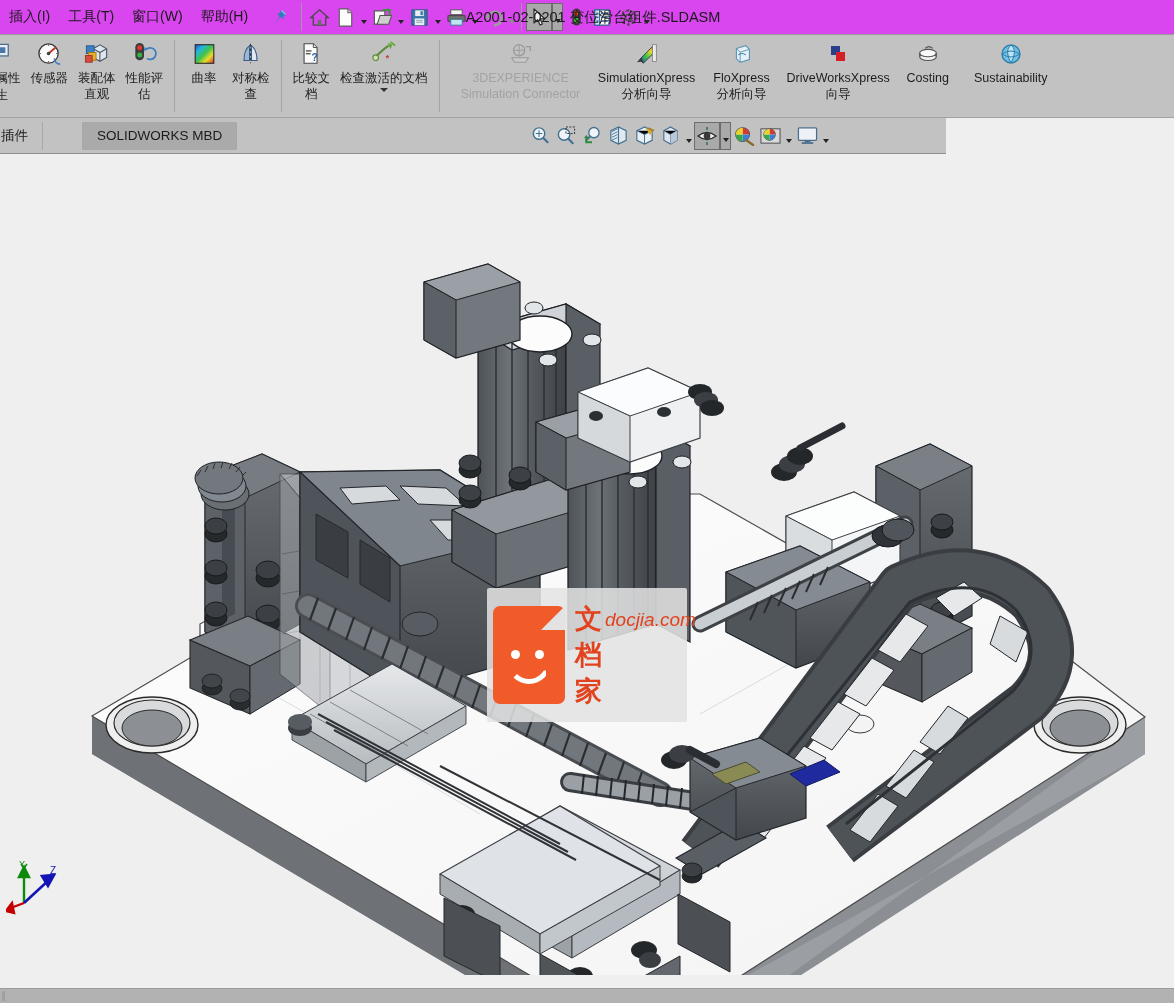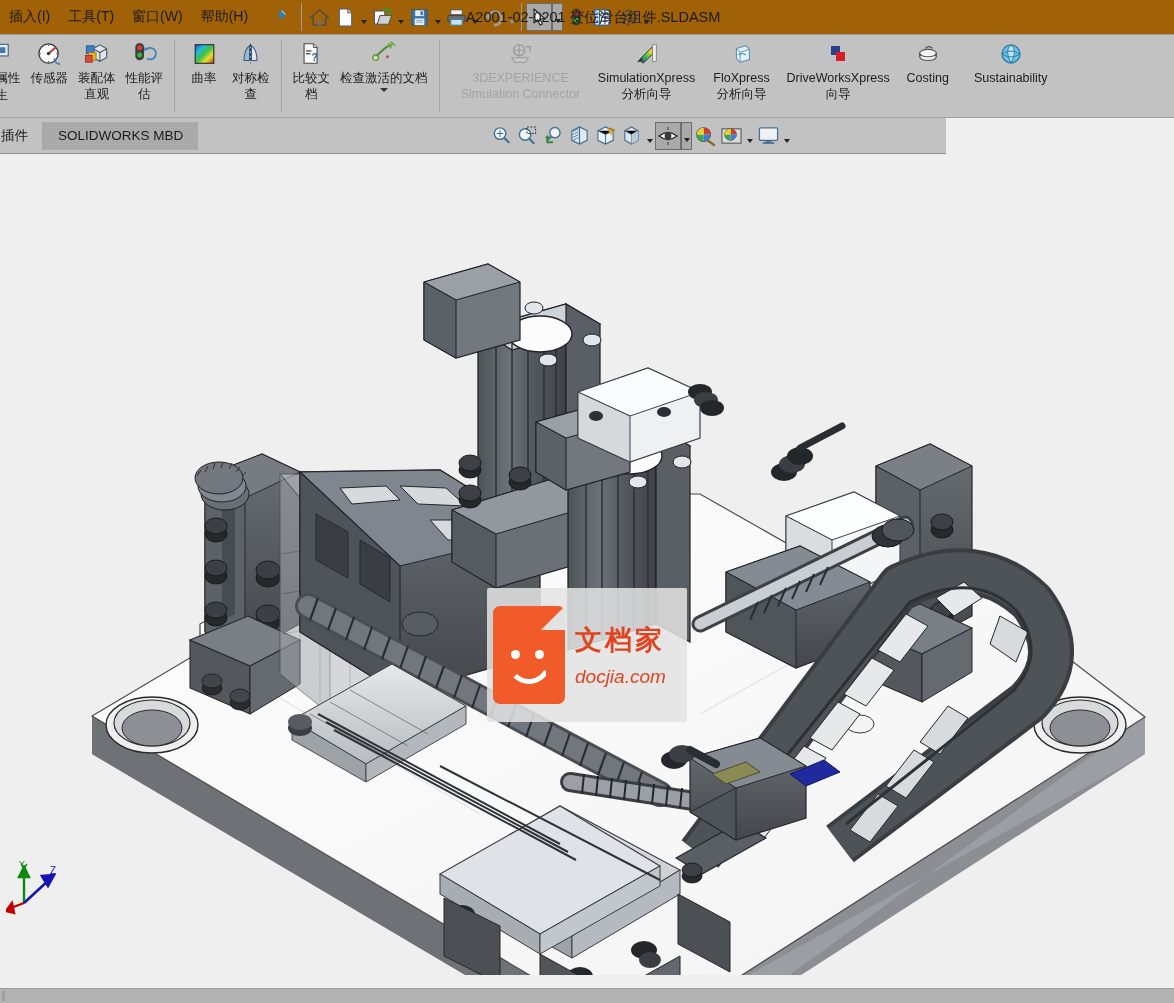--- a/index.html
+++ b/index.html
@@ -6,21 +6,21 @@
   html, body {
     width: 1174px; height: 1003px;
     overflow: hidden;
     font-family: "Liberation Sans", "DejaVu Sans", sans-serif;
     background: #efefef;
   }
 
   
   #menubar {
     position: absolute; left: 0; top: 0; width: 1174px; height: 35px;
-    background: #a16207;
+    background: #d946ef;
     border-bottom: 1px solid #9a9a9a;
     display: flex; align-items: center;
   }
   .menu-item {
     font-size: 14px; color: #1a1a1a; padding: 0 9px; height: 30px;
     display: flex; align-items: center; cursor: default; white-space: nowrap;
   }
   #menubar .pin {
     margin-left: 10px; margin-right: 6px; width: 24px; height: 24px;
     display: flex; align-items: center; justify-content: center;
@@ -80,21 +80,21 @@
 
   
   #tabrow {
     position: absolute; left: 0; top: 118px; width: 946px; height: 36px;
     background: #c2c2c2; border-bottom: 1px solid #8f8f8f;
     display: flex; align-items: center;
   }
   .ctab {
     height: 28px; display: flex; align-items: center; padding: 0 14px;
     font-size: 13.5px; color: #1a1a1a; white-space: nowrap;
-    border-left: 1px solid #a8a8a8; border-right: 1px solid #a8a8a8;
+    border-left: 1px solid #a8a8a8; border-right: 1px solid #a8a8a8; margin-left: 39px;
   }
   .ctab.active { background: #aaaaaa; }
   #viewtools { display: flex; align-items: center; margin-left: 290px; }
 
   
   #viewport {
     position: absolute; left: 0; top: 154px; width: 1174px; height: 821px;
     background: #efefef; overflow: hidden;
   }
   #scene { position: absolute; inset: 0; }
@@ -115,21 +115,21 @@
     border-color: transparent transparent #e3e3e3 transparent;
   }
   .wm-eye { position: absolute; width: 9px; height: 9px; background: #fff; border-radius: 50%; top: 44px; }
   .wm-eye.l { left: 18px; } .wm-eye.r { left: 42px; }
   .wm-smile {
     position: absolute; left: 14px; top: 56px; width: 44px; height: 22px;
     border: 5px solid #fff; border-top-color: transparent;
     border-left-color: transparent; border-right-color: transparent;
     border-radius: 0 0 44px 44px;
   }
-  #wm-text { margin-left: 10px; display: flex; flex-direction: column; justify-content: space-between; }
+  #wm-text { margin-left: 10px; display: flex; flex-direction: row; justify-content: space-between; }
   #wm-cn { color:#e2431f; font-size: 27px; letter-spacing: 3px; font-weight: 700;
            font-family: "DejaVu Serif", "Liberation Serif", serif; }
   #wm-url { color:#e2431f; font-size: 19px; font-style: italic; margin-top: 8px;
             font-family: Liberation Sans, sans-serif; }
 
   
   #triad { position: absolute; left: 6px; bottom: 60px; width: 56px; height: 56px; }
 
   
   #statusbar {

